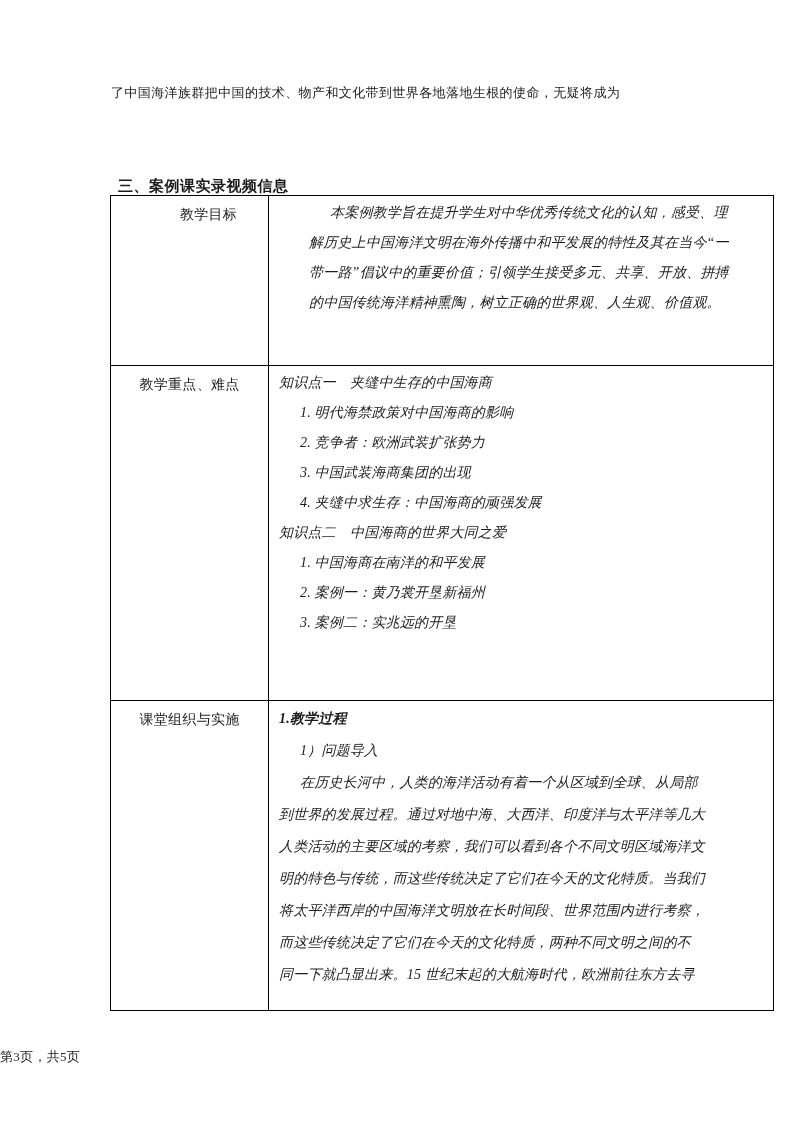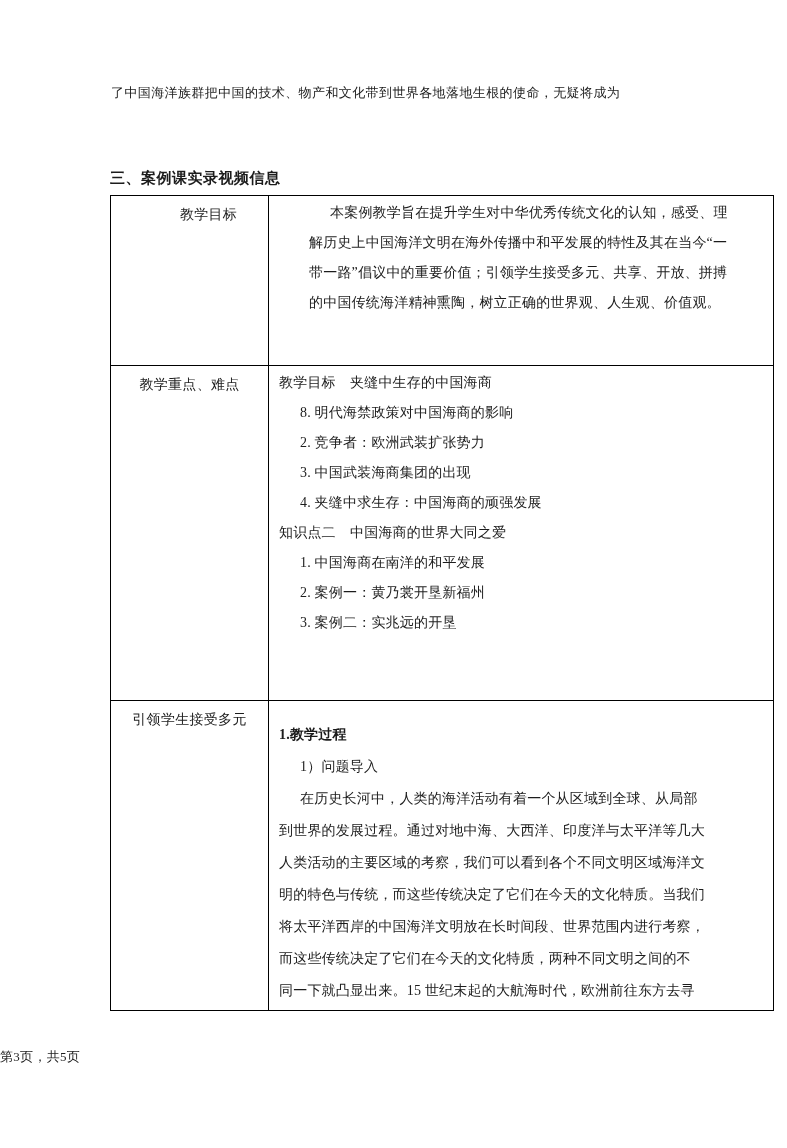--- a/index.html
+++ b/index.html
@@ -17,21 +17,21 @@
   }
   .intro {
     position:absolute;
     left:111px; top:76px; width:567px;
     font-size:13px; letter-spacing:0.4px;
   }
   .intro .line { line-height:34px; white-space:nowrap; }
   .section-heading {
     position:absolute;
     left:110px; top:169px;
-    margin:0;
+    margin:8px;
     font-size:15px; font-weight:bold; letter-spacing:0.5px;
   }
   .doc-table {
     position:absolute;
     left:110px; top:195px;
     width:567px;
     border-collapse:collapse;
     table-layout:fixed;
   }
   .doc-table td {
@@ -44,27 +44,27 @@
     text-align:center;
     padding:5px 2px 0 2px;
     line-height:28px;
     letter-spacing:0.3px;
   }
   .body-cell {
     width:452px;
     padding:2px 12px 0 10px;
     letter-spacing:0.2px;
   }
-  .body-cell .line { line-height:30px; white-space:nowrap; }
+  .body-cell .line { line-height:30px; white-space:nowrap;font-style:italic; }
   .body-cell.lh32 .line { line-height:32px; }
   .r1 { height:164px;padding-left:40px; }
   .r2 { height:329px; }
   .r3 { height:304px; }
   .line.indent { text-indent:21px; }
-  .line.bold { font-weight:bold;margin-top:16px; }
+  .line.bold { font-weight:bold; }
   .footer {
     position:absolute;
     left:0; right:0; top:1048px;
     text-align:left;
     font-size:13px;
     letter-spacing:0.3px;
   }
 </style>
 </head>
 <body>
@@ -91,41 +91,41 @@
 
           <div class="line plain">带一路”倡议中的重要价值；引领学生接受多元、共享、开放、拼搏</div>
 
           <div class="line plain">的中国传统海洋精神熏陶，树立正确的世界观、人生观、价值观。</div>
         </td>
     </tr>
     <tr>
       <td class="label-cell r2">教学重点、难点</td>
       <td class="body-cell r2">
 
-          <div class="line plain">教学目标　夹缝中生存的中国海商</div>
+          <div class="line plain">知识点一　夹缝中生存的中国海商</div>
 
-          <div class="line indent">8. 明代海禁政策对中国海商的影响</div>
+          <div class="line indent">1. 明代海禁政策对中国海商的影响</div>
 
           <div class="line indent">2. 竞争者：欧洲武装扩张势力</div>
 
           <div class="line indent">3. 中国武装海商集团的出现</div>
 
           <div class="line indent">4. 夹缝中求生存：中国海商的顽强发展</div>
 
           <div class="line plain">知识点二　中国海商的世界大同之爱</div>
 
           <div class="line indent">1. 中国海商在南洋的和平发展</div>
 
           <div class="line indent">2. 案例一：黄乃裳开垦新福州</div>
 
           <div class="line indent">3. 案例二：实兆远的开垦</div>
         </td>
     </tr>
     <tr>
-      <td class="label-cell r3">引领学生接受多元</td>
+      <td class="label-cell r3">课堂组织与实施</td>
       <td class="body-cell r3 lh32">
 
           <div class="line bold">1.教学过程</div>
 
           <div class="line indent">1）问题导入</div>
 
           <div class="line indent">在历史长河中，人类的海洋活动有着一个从区域到全球、从局部</div>
 
           <div class="line plain">到世界的发展过程。通过对地中海、大西洋、印度洋与太平洋等几大</div>
 

